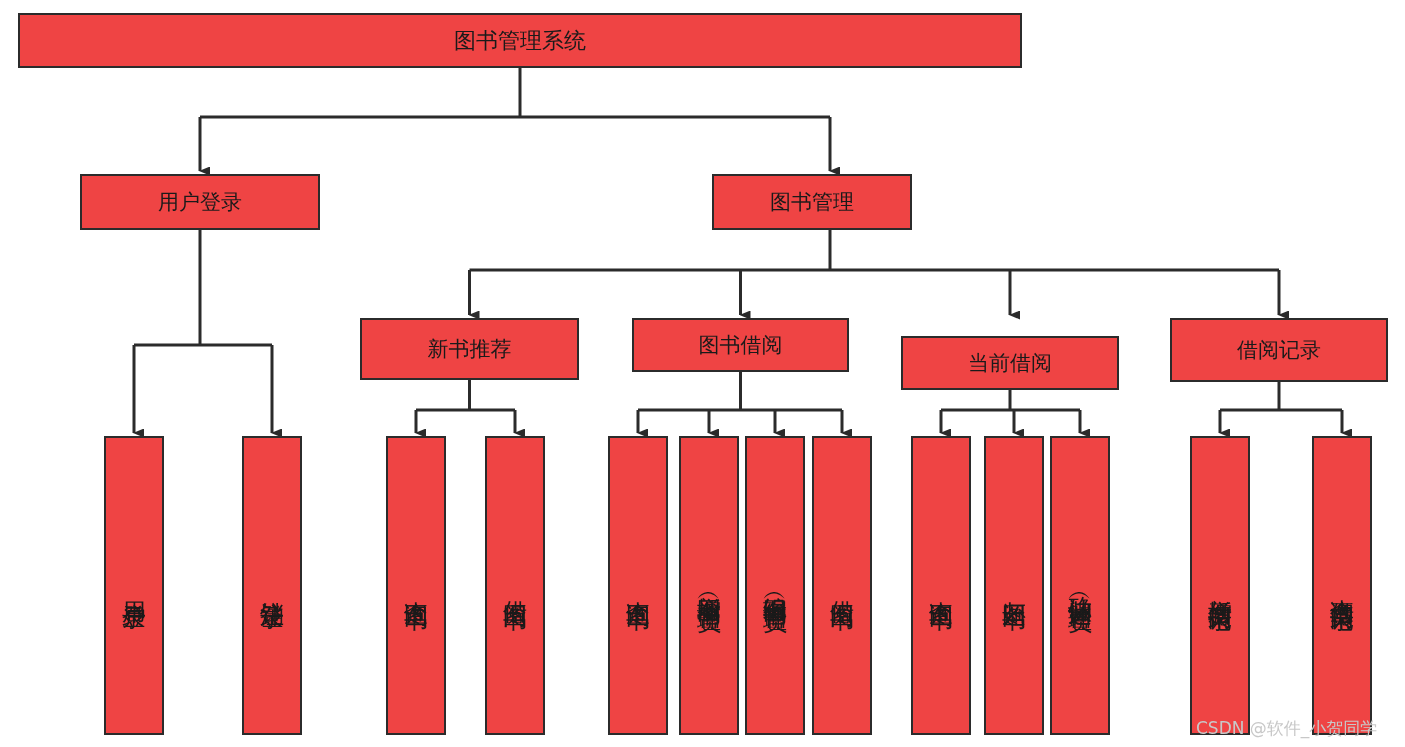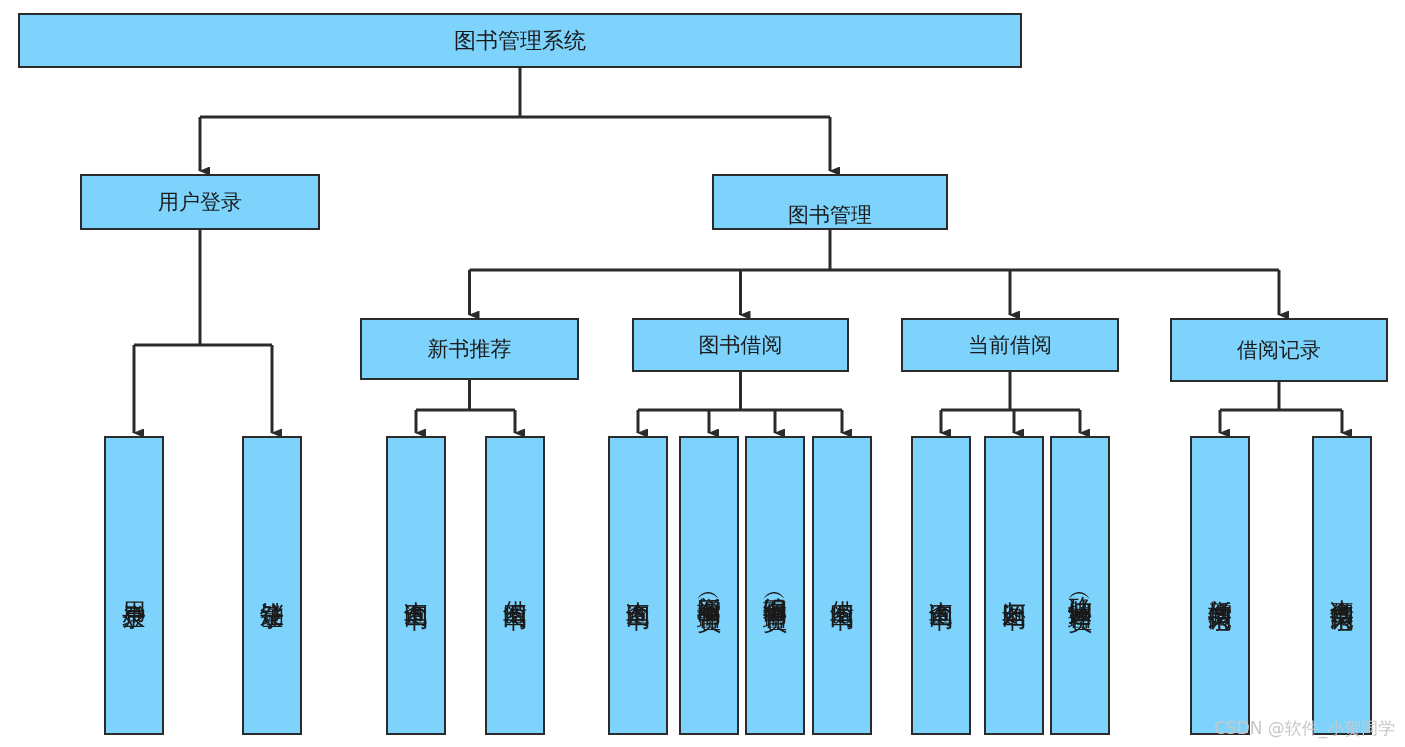--- a/index.html
+++ b/index.html
@@ -22,21 +22,21 @@
   svg#wires {
     position: absolute;
     left: 0;
     top: 0;
     width: 1405px;
     height: 747px;
   }
   .node {
     position: absolute;
     box-sizing: border-box;
-    background: #7dd3fc;
+    background: #ef4444;
     border: 2px solid #2b2b2b;
     display: flex;
     align-items: center;
     justify-content: center;
     z-index: 2;
   }
   .node .label {
     color: #1a1a1a;
     line-height: 1.18;
     text-align: center;
@@ -59,21 +59,20 @@
     letter-spacing: 2px;
     line-height: 1;
   }
   #watermark {
     position: absolute;
     z-index: 5;
     color: #c8c8c8;
     font-size: 17px;
     white-space: nowrap;
     user-select: none;
-    margin-left: 18px;
   }
 </style>
 </head>
 <body>
 
 <div id="diagram-root">
 
   <svg id="wires" viewBox="0 0 1405 747" xmlns="http://www.w3.org/2000/svg">
     <defs>
       <marker id="arrow" markerWidth="9" markerHeight="11" refX="4.5" refY="10" orient="auto" markerUnits="userSpaceOnUse">
@@ -117,30 +116,30 @@
       </g>
   </svg>
 
   <div id="nodes-layer">
       <div class="node horizontal root" style="left: 18px; top: 13px; width: 1004px; height: 55px;">
         <span class="label">图书管理系统</span>
       </div>
       <div class="node horizontal" style="left: 80px; top: 174px; width: 240px; height: 56px;">
         <span class="label">用户登录</span>
       </div>
-      <div class="node horizontal" style="left: 712px; top: 174px; width: 236px; height: 56px; align-items: flex-end;">
+      <div class="node horizontal" style="left: 712px; top: 174px; width: 200px; height: 56px;">
         <span class="label">图书管理</span>
       </div>
       <div class="node horizontal" style="left: 360px; top: 318px; width: 219px; height: 62px;">
         <span class="label">新书推荐</span>
       </div>
       <div class="node horizontal" style="left: 632px; top: 318px; width: 217px; height: 54px;">
         <span class="label">图书借阅</span>
       </div>
-      <div class="node horizontal" style="left: 901px; top: 318px; width: 218px; height: 54px;">
+      <div class="node horizontal" style="left: 901px; top: 336px; width: 218px; height: 54px;">
         <span class="label">当前借阅</span>
       </div>
       <div class="node horizontal" style="left: 1170px; top: 318px; width: 218px; height: 64px;">
         <span class="label">借阅记录</span>
       </div>
       <div class="node vertical" style="left: 104px; top: 436px; width: 60px; height: 299px;">
         <span class="label">用户登录</span>
       </div>
       <div class="node vertical" style="left: 242px; top: 436px; width: 60px; height: 299px;">
         <span class="label">注销登录</span>

